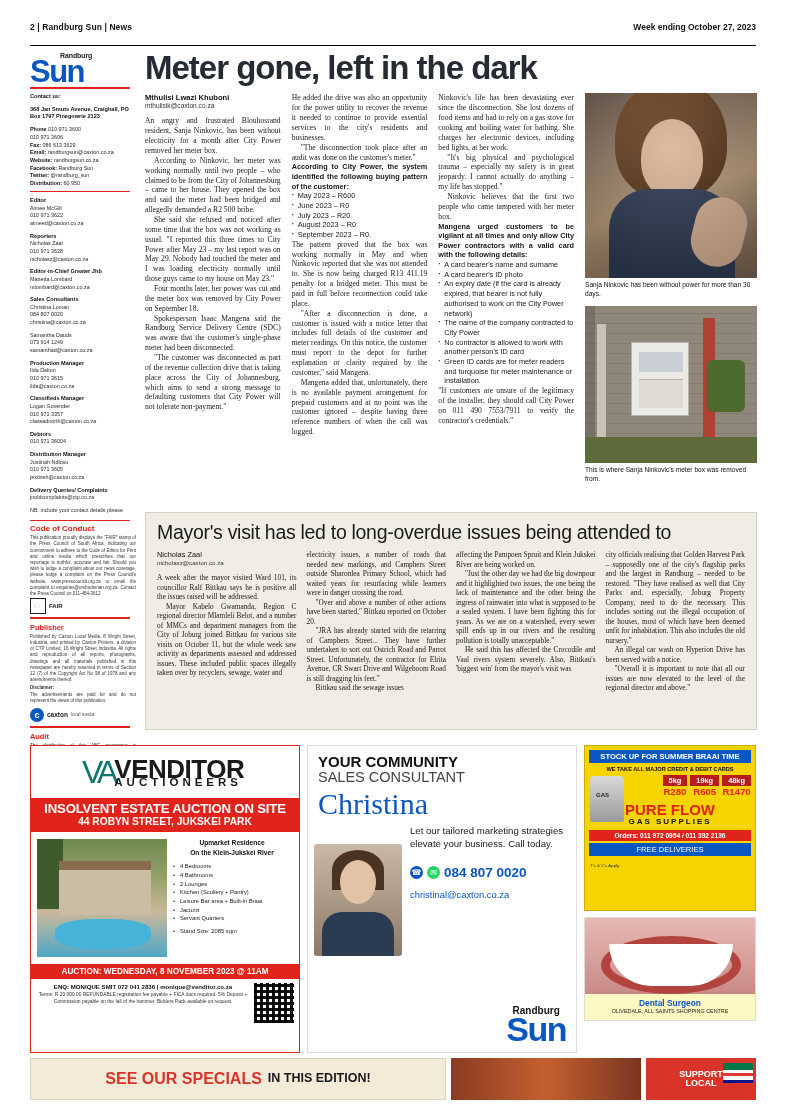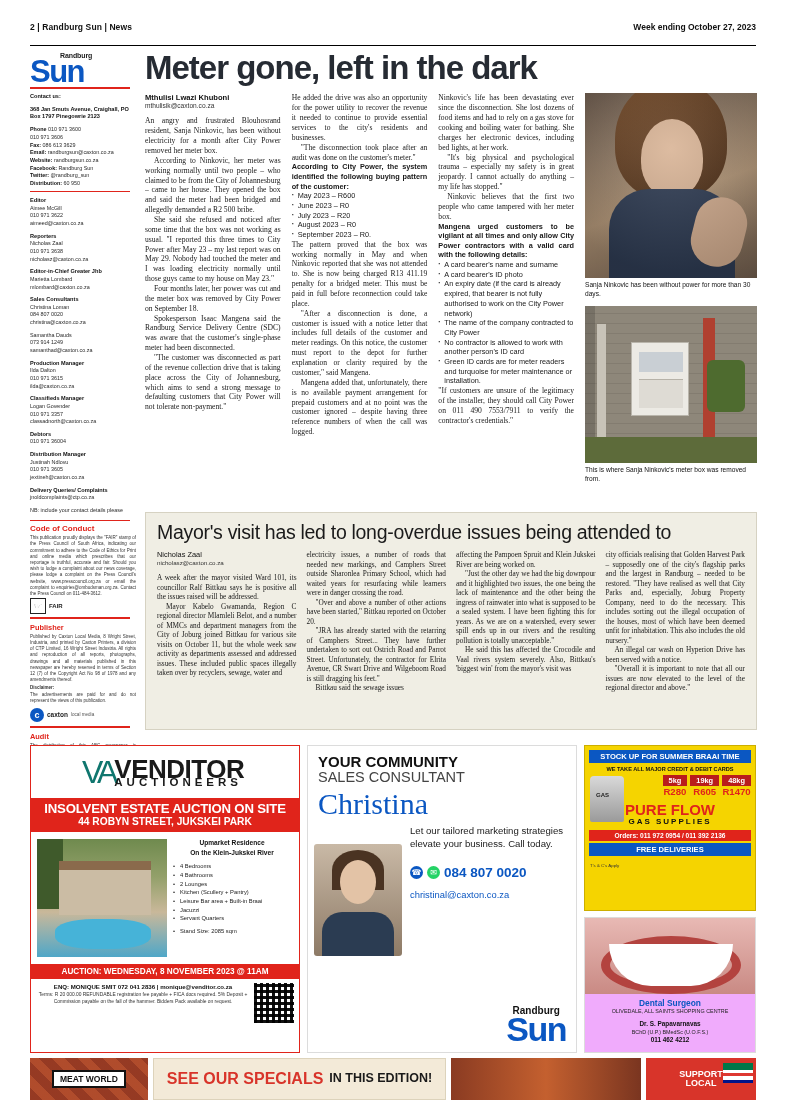--- a/index.html
+++ b/index.html
@@ -45,21 +45,21 @@
 
   
   .main { position:absolute; left:145px; top:52px; width:612px; }
   .headline {
     font-family:"Liberation Sans", sans-serif; font-weight:bold;
     font-size:33px; line-height:.95; color:#262b33; letter-spacing:-1px;
     margin-bottom:10px;
   }
   .byline-name { font-family:"Liberation Sans", sans-serif; font-weight:bold; font-size:7.6px; color:#111; }
   .byline-mail { font-family:"Liberation Sans", sans-serif; font-size:6.6px; color:#333; margin-bottom:7px;}
-  .cols3 { display:flex; gap:11px;justify-content:flex-end; }
+  .cols3 { display:flex; gap:11px; }
   .col { width:142px; }
   .col p { font-size:7.6px; line-height:1.30; text-align:justify; color:#181818; text-indent:9px; margin-bottom:0; }
   .col p.noindent { text-indent:0; }
   .col p.b { font-family:"Liberation Sans", sans-serif; font-weight:bold; font-size:7.3px; text-indent:0; line-height:1.32;}
   .col ul { list-style:none; }
   .col li { font-family:"Liberation Sans", sans-serif; font-size:7.3px; line-height:1.33; color:#181818; padding-left:6px; position:relative;}
   .col li:before { content:"·"; position:absolute; left:0; top:-1px; font-weight:bold;}
 
   
   .photocol { width:172px; }
@@ -157,24 +157,24 @@
   .gas-h2 { font-family:"Liberation Sans", sans-serif; font-weight:bold; font-size:5.6px; color:#111; text-align:center; margin:3px 0 3px 0;}
   .gas-prices { display:flex; gap:3px; justify-content:flex-end; }
   .gas-p { text-align:center; }
   .gas-p .kg { background:#b91c1c; color:#fff; font-family:"Liberation Sans", sans-serif; font-weight:bold; font-size:7.4px; padding:1px 6px;}
   .gas-p .pr { color:#e0241b; font-family:"Liberation Sans", sans-serif; font-weight:bold; font-size:9.6px; line-height:1.2;}
   .gas-cyl { position:absolute; left:5px; top:30px; width:34px; height:46px; background:linear-gradient(180deg,#d9d9d9,#9a9a9a); border-radius:4px 4px 2px 2px;}
   .gas-cyl:after{content:"GAS"; position:absolute; left:6px; top:16px; font-family:"Liberation Sans",sans-serif; font-weight:bold; font-size:6px; color:#222;}
   .gas-flow { font-family:"Liberation Sans", sans-serif; font-weight:bold; font-size:15px; color:#e0241b; text-align:center; line-height:1; margin-top:4px;}
   .gas-sup { font-family:"Liberation Sans", sans-serif; font-weight:bold; font-size:8px; color:#111; text-align:center; letter-spacing:2px;}
   .gas-ord { background:#e0241b; color:#fff; font-family:"Liberation Sans", sans-serif; font-weight:bold; font-size:6.6px; text-align:center; padding:2px 0; margin-top:4px;}
-  .gas-del { background:#0b57c2; color:#fff; font-family:"Liberation Sans", sans-serif; font-weight:bold; font-size:7.6px; text-align:center; padding:2px 0; margin-top:2px;}
+  .gas-del { background:#0b57c2; color:#fff; font-family:"Liberation Sans", sans-serif; font-weight:normal; font-size:7.6px; text-align:center; padding:2px 0; margin-top:2px;}
   .gas-tc { font-family:"Liberation Sans", sans-serif; font-size:4.4px; color:#333; position:absolute; left:5px; bottom:42px;}
 
-  .ad-dental { background:#f0abfc; border:1px solid #dcdcdc; height:136px; position:relative; overflow:hidden;}
+  .ad-dental { background:#fef9c3; border:1px solid #dcdcdc; height:104px; position:relative; overflow:hidden;}
   .dent-img { height:76px; background:linear-gradient(180deg,#e8b9b4,#c98a84); position:relative; overflow:hidden;}
   .dent-img .smile { position:absolute; left:24px; top:26px; width:124px; height:42px; background:#fff; border-radius:0 0 62px 62px;}
   .dent-img .lips { position:absolute; left:16px; top:18px; width:140px; height:58px; border-radius:50%; border:9px solid #b3433f; box-sizing:border-box;}
   .dent-t1 { font-family:"Liberation Sans", sans-serif; font-weight:bold; font-size:8.4px; color:#0b57c2; text-align:center; margin-top:4px;}
   .dent-t2 { font-family:"Liberation Sans", sans-serif; font-size:5.4px; color:#222; text-align:center; line-height:1.35;}
   .dent-t3 { font-family:"Liberation Sans", sans-serif; font-weight:bold; font-size:6.4px; color:#111; text-align:center; margin-top:5px; line-height:1.35;}
   .dent-t4 { font-family:"Liberation Sans", sans-serif; font-weight:bold; font-size:6.4px; color:#111; text-align:center;}
 
   
   .bottomstrip { position:absolute; left:30px; top:1058px; width:726px; height:42px; display:flex; gap:5px; }
@@ -512,24 +512,20 @@
         <div class="dent-t1">Dental Surgeon</div>
         <div class="dent-t2">OLIVEDALE, ALL SAINTS SHOPPING CENTRE</div>
         <div class="dent-t3">Dr. S. Papavarnavas</div>
         <div class="dent-t2">BChD (U.P.) BMedSc (U.O.F.S.)</div>
         <div class="dent-t4">011 462 4212</div>
       </div>
     </div>
   </div>
 
   <div class="bottomstrip">
-    <div class="bs-meat">
-      <div class="bg"></div>
-      <div class="lbl">MEAT WORLD</div>
-    </div>
     <div class="bs-specials">
       <div class="t">SEE OUR SPECIALS</div>
       <div class="t" style="font-size:12.5px;color:#1a1a1a;margin-left:6px;">IN THIS EDITION!</div>
     </div>
     <div class="bs-food"></div>
     <div class="bs-support">
       <div class="t">
         <span>SUPPORT</span><br>
         <span>LOCAL</span>
       </div>

